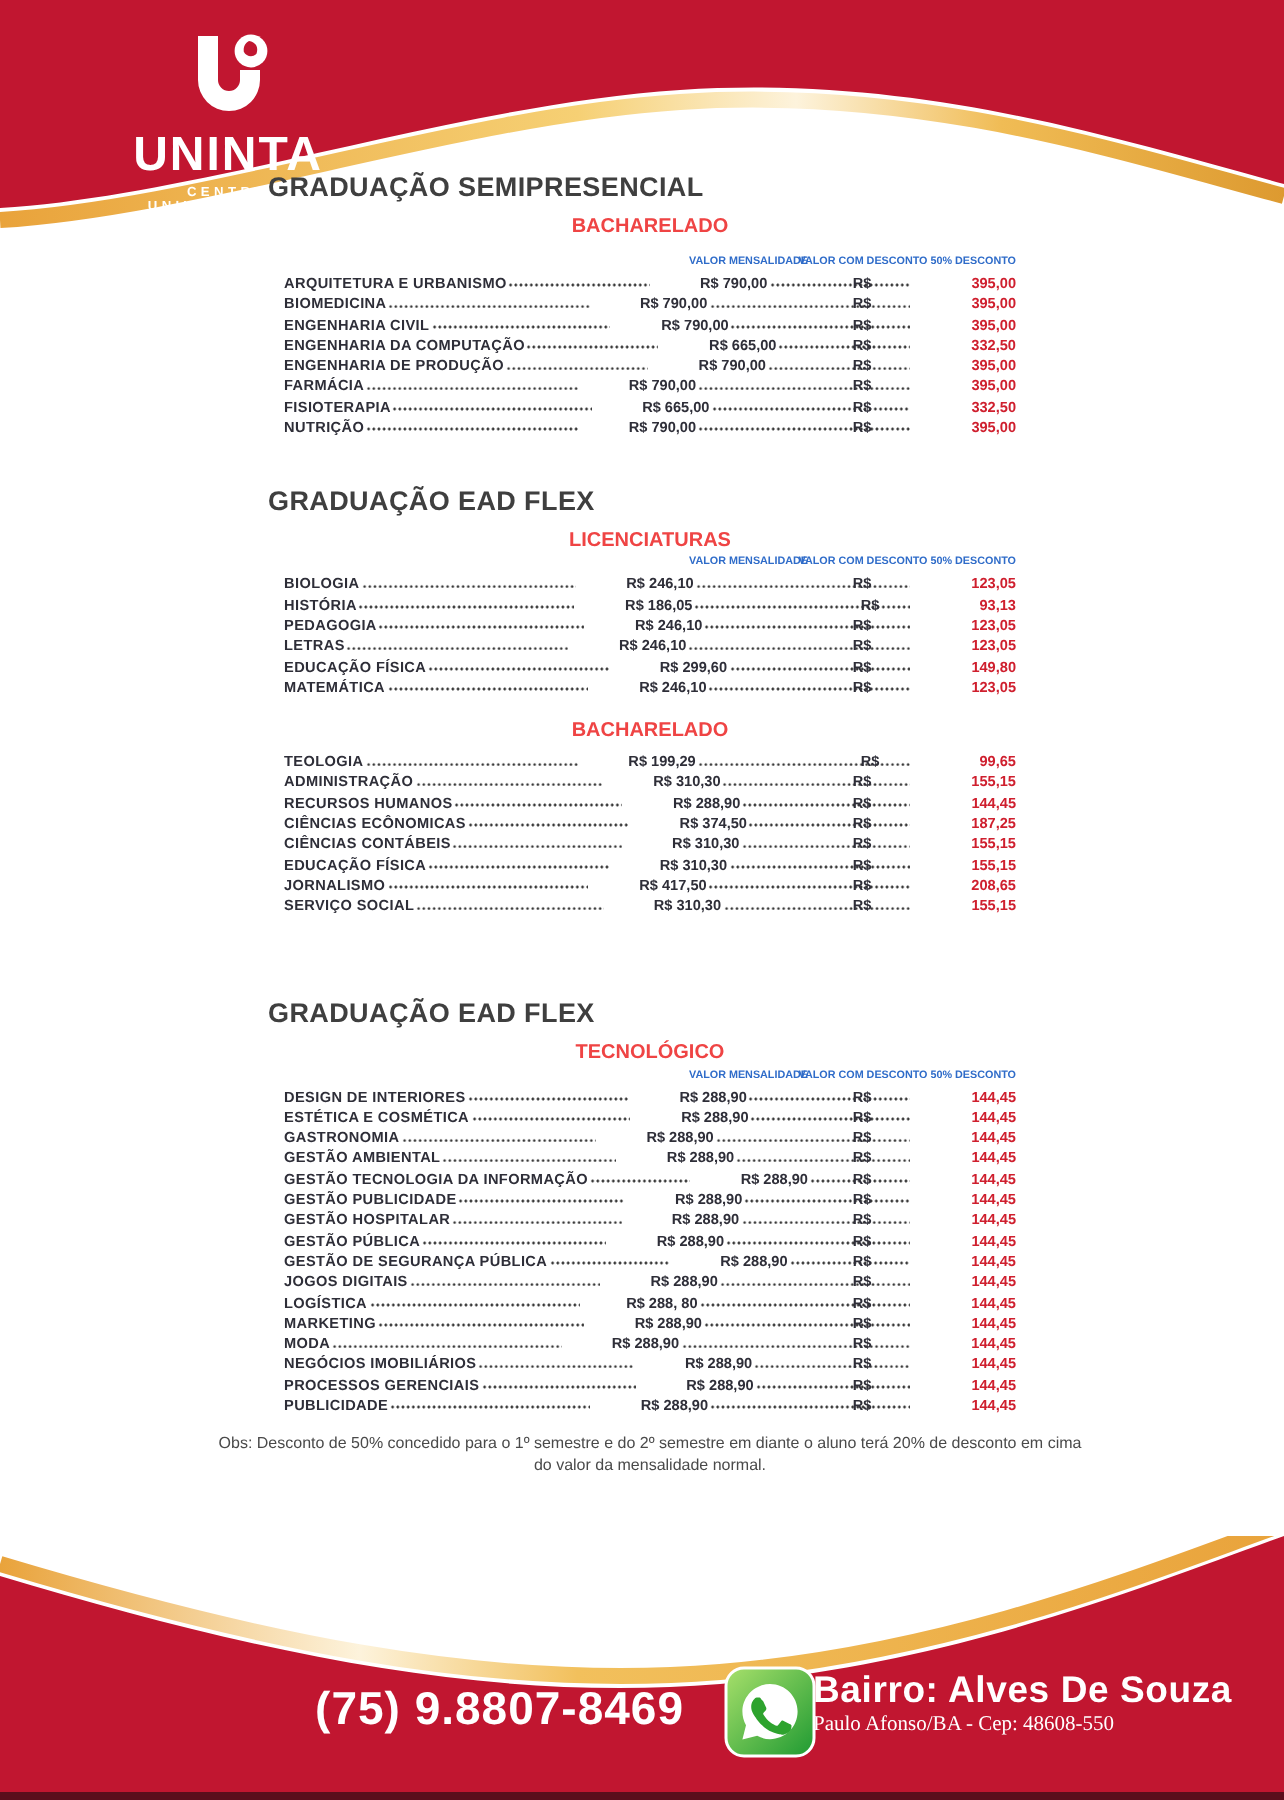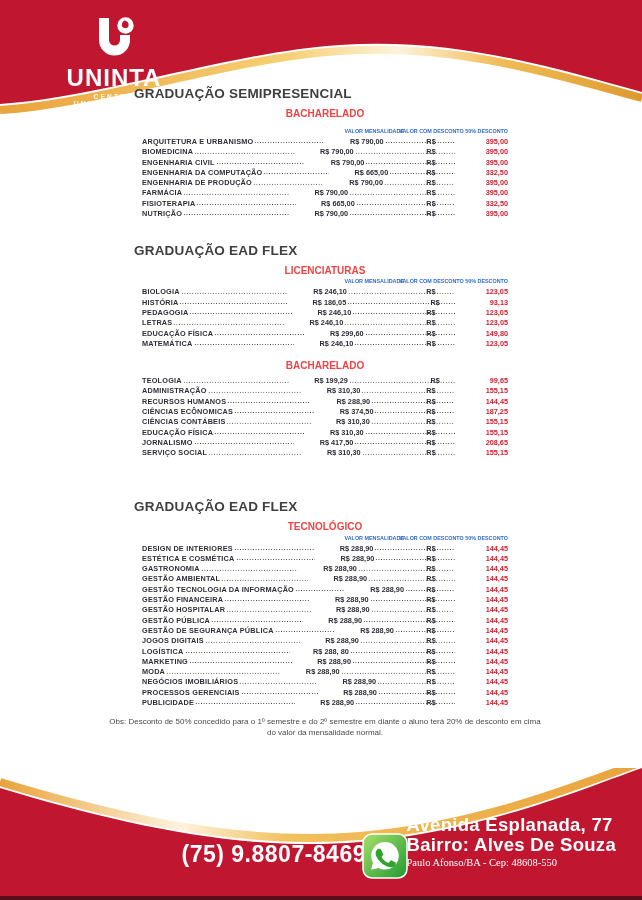--- a/index.html
+++ b/index.html
@@ -36,21 +36,21 @@
   .price{width:58px;text-align:right;font-size:7.3px;font-weight:bold;color:#2e2e38;white-space:nowrap;}
   .disc{width:52px;display:flex;justify-content:flex-end;align-items:baseline;gap:2px;
         font-size:7.3px;font-weight:bold;white-space:nowrap;}
   .disc .rs{color:#2e2e38;}
   .disc .dv{color:#cf1f2e;padding-left:48px;}
   .note{font-size:8px;color:#4a4a4a;text-align:center;line-height:1.32;margin:9px auto 0 auto;width:440px;max-width:none;position:relative;left:-29px;}
   .gap-md{margin-top:24px;}
   .gap-lg{margin-top:40px;}
   .gap-sub{margin-top:11px;}
   
-  .ftr-phone{position:absolute;right:276px;bottom:32px;color:#fff;font-size:23px;font-weight:bold;
+  .ftr-phone{position:absolute;right:300px;bottom:32px;color:#fff;font-size:23px;font-weight:bold;
              letter-spacing:.5px;white-space:nowrap;}
   .wa{position:absolute;right:234px;bottom:21px;}
   .ftr-addr{position:absolute;right:26px;bottom:32px;color:#fff;text-align:left;line-height:1.08;}
   .ftr-addr .l1,.ftr-addr .l2{font-size:18.5px;font-weight:bold;letter-spacing:.3px;white-space:nowrap;}
   .ftr-addr .l3{font-size:10.5px;margin-top:2px;white-space:nowrap;font-family:Liberation Serif, serif;}
 </style>
 </head>
 <body>
 
 <svg class="hdr-svg" width="642" height="132" viewBox="0 0 642 132">
@@ -380,21 +380,21 @@
         <span class="course">GESTÃO TECNOLOGIA DA INFORMAÇÃO</span>
         <span class="leader"></span>
         <span class="price">R$ 288,90</span>
         <span class="leader"></span>
         <span class="disc">
             <span class="rs">R$</span>
             <span class="dv">144,45</span>
           </span>
       </div>
         <div class="row">
-        <span class="course">GESTÃO FINANCEIRA</span>
+        <span class="course">GESTÃO PUBLICIDADE</span>
         <span class="leader"></span>
         <span class="price">R$ 288,90</span>
         <span class="leader"></span>
         <span class="disc">
             <span class="rs">R$</span>
             <span class="dv">144,45</span>
           </span>
       </div>
         <div class="row">
         <span class="course">GESTÃO HOSPITALAR</span>
@@ -521,16 +521,15 @@
     <linearGradient id="waG" x1="0" y1="0" x2="1" y2="1">
       <stop offset="0" stop-color="#a8e06b"></stop>
       <stop offset="1" stop-color="#1f9a32"></stop>
     </linearGradient>
   </defs>
   <rect x="1" y="1" width="44" height="44" rx="9" fill="url(#waG)" stroke="#ffffff" stroke-width="1.5"></rect>
   <path d="M23 9c-7.6 0-13.8 6.2-13.8 13.8 0 2.4.6 4.7 1.8 6.8L9.2 36.8l7.4-1.9c2 1.1 4.2 1.7 6.4 1.7 7.6 0 13.8-6.2 13.8-13.8S30.6 9 23 9z" fill="#ffffff"></path>
   <path d="M18.6 16.6c-.4-.8-.7-.8-1.1-.8h-.9c-.3 0-.9.1-1.3.6-.5.5-1.7 1.7-1.7 4.1s1.8 4.7 2 5c.2.3 3.4 5.5 8.5 7.5 4.2 1.7 5.1 1.3 6 1.2.9-.1 2.9-1.2 3.3-2.3.4-1.1.4-2.1.3-2.3-.1-.2-.4-.4-.9-.6l-3.2-1.6c-.4-.2-.8-.3-1.1.3l-1.5 1.9c-.3.3-.6.4-1 .2-.4-.2-1.9-.7-3.7-2.3-1.4-1.2-2.3-2.8-2.6-3.2-.3-.5 0-.7.2-1l.8-.9c.2-.2.3-.4.4-.7.1-.3.1-.6 0-.8l-1.5-3.3z" fill="#2ea32e"></path>
 </svg>
 <div class="ftr-addr">
-  <div class="l1">Avenida Esplanada, 77</div>
   <div class="l2">Bairro: Alves De Souza</div>
   <div class="l3">Paulo Afonso/BA - Cep: 48608-550</div>
 </div>
 
 </body></html>

